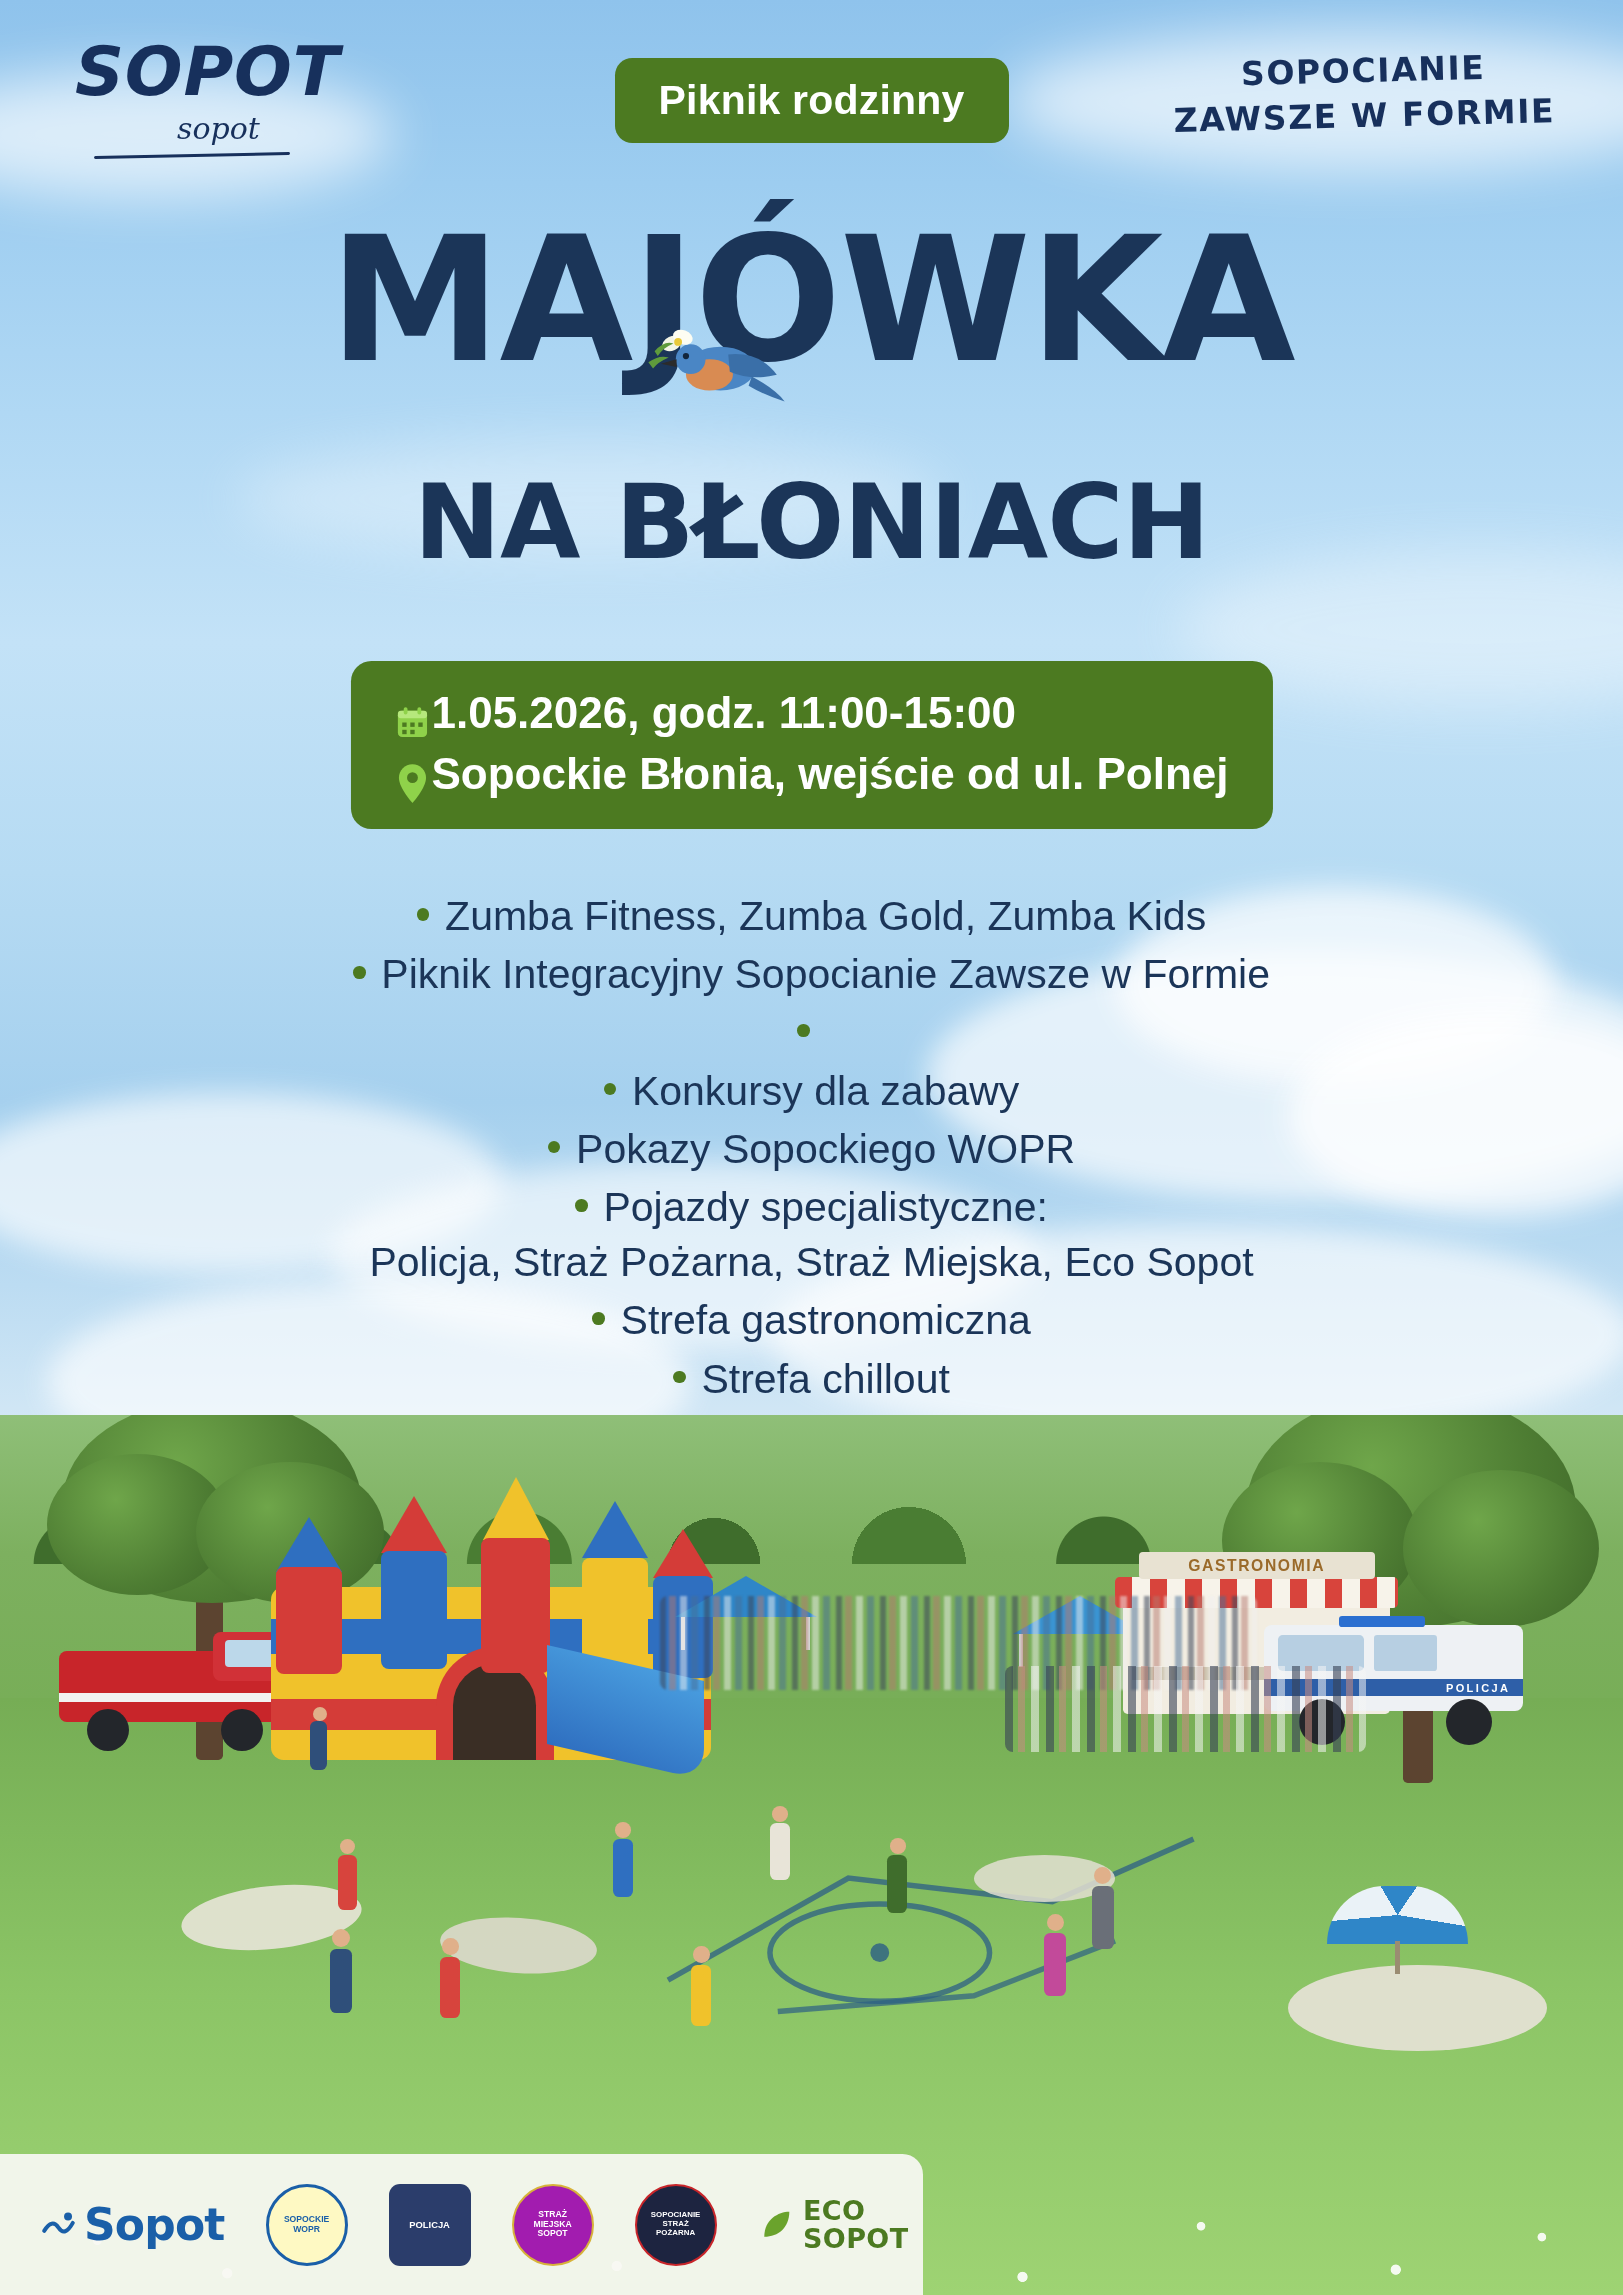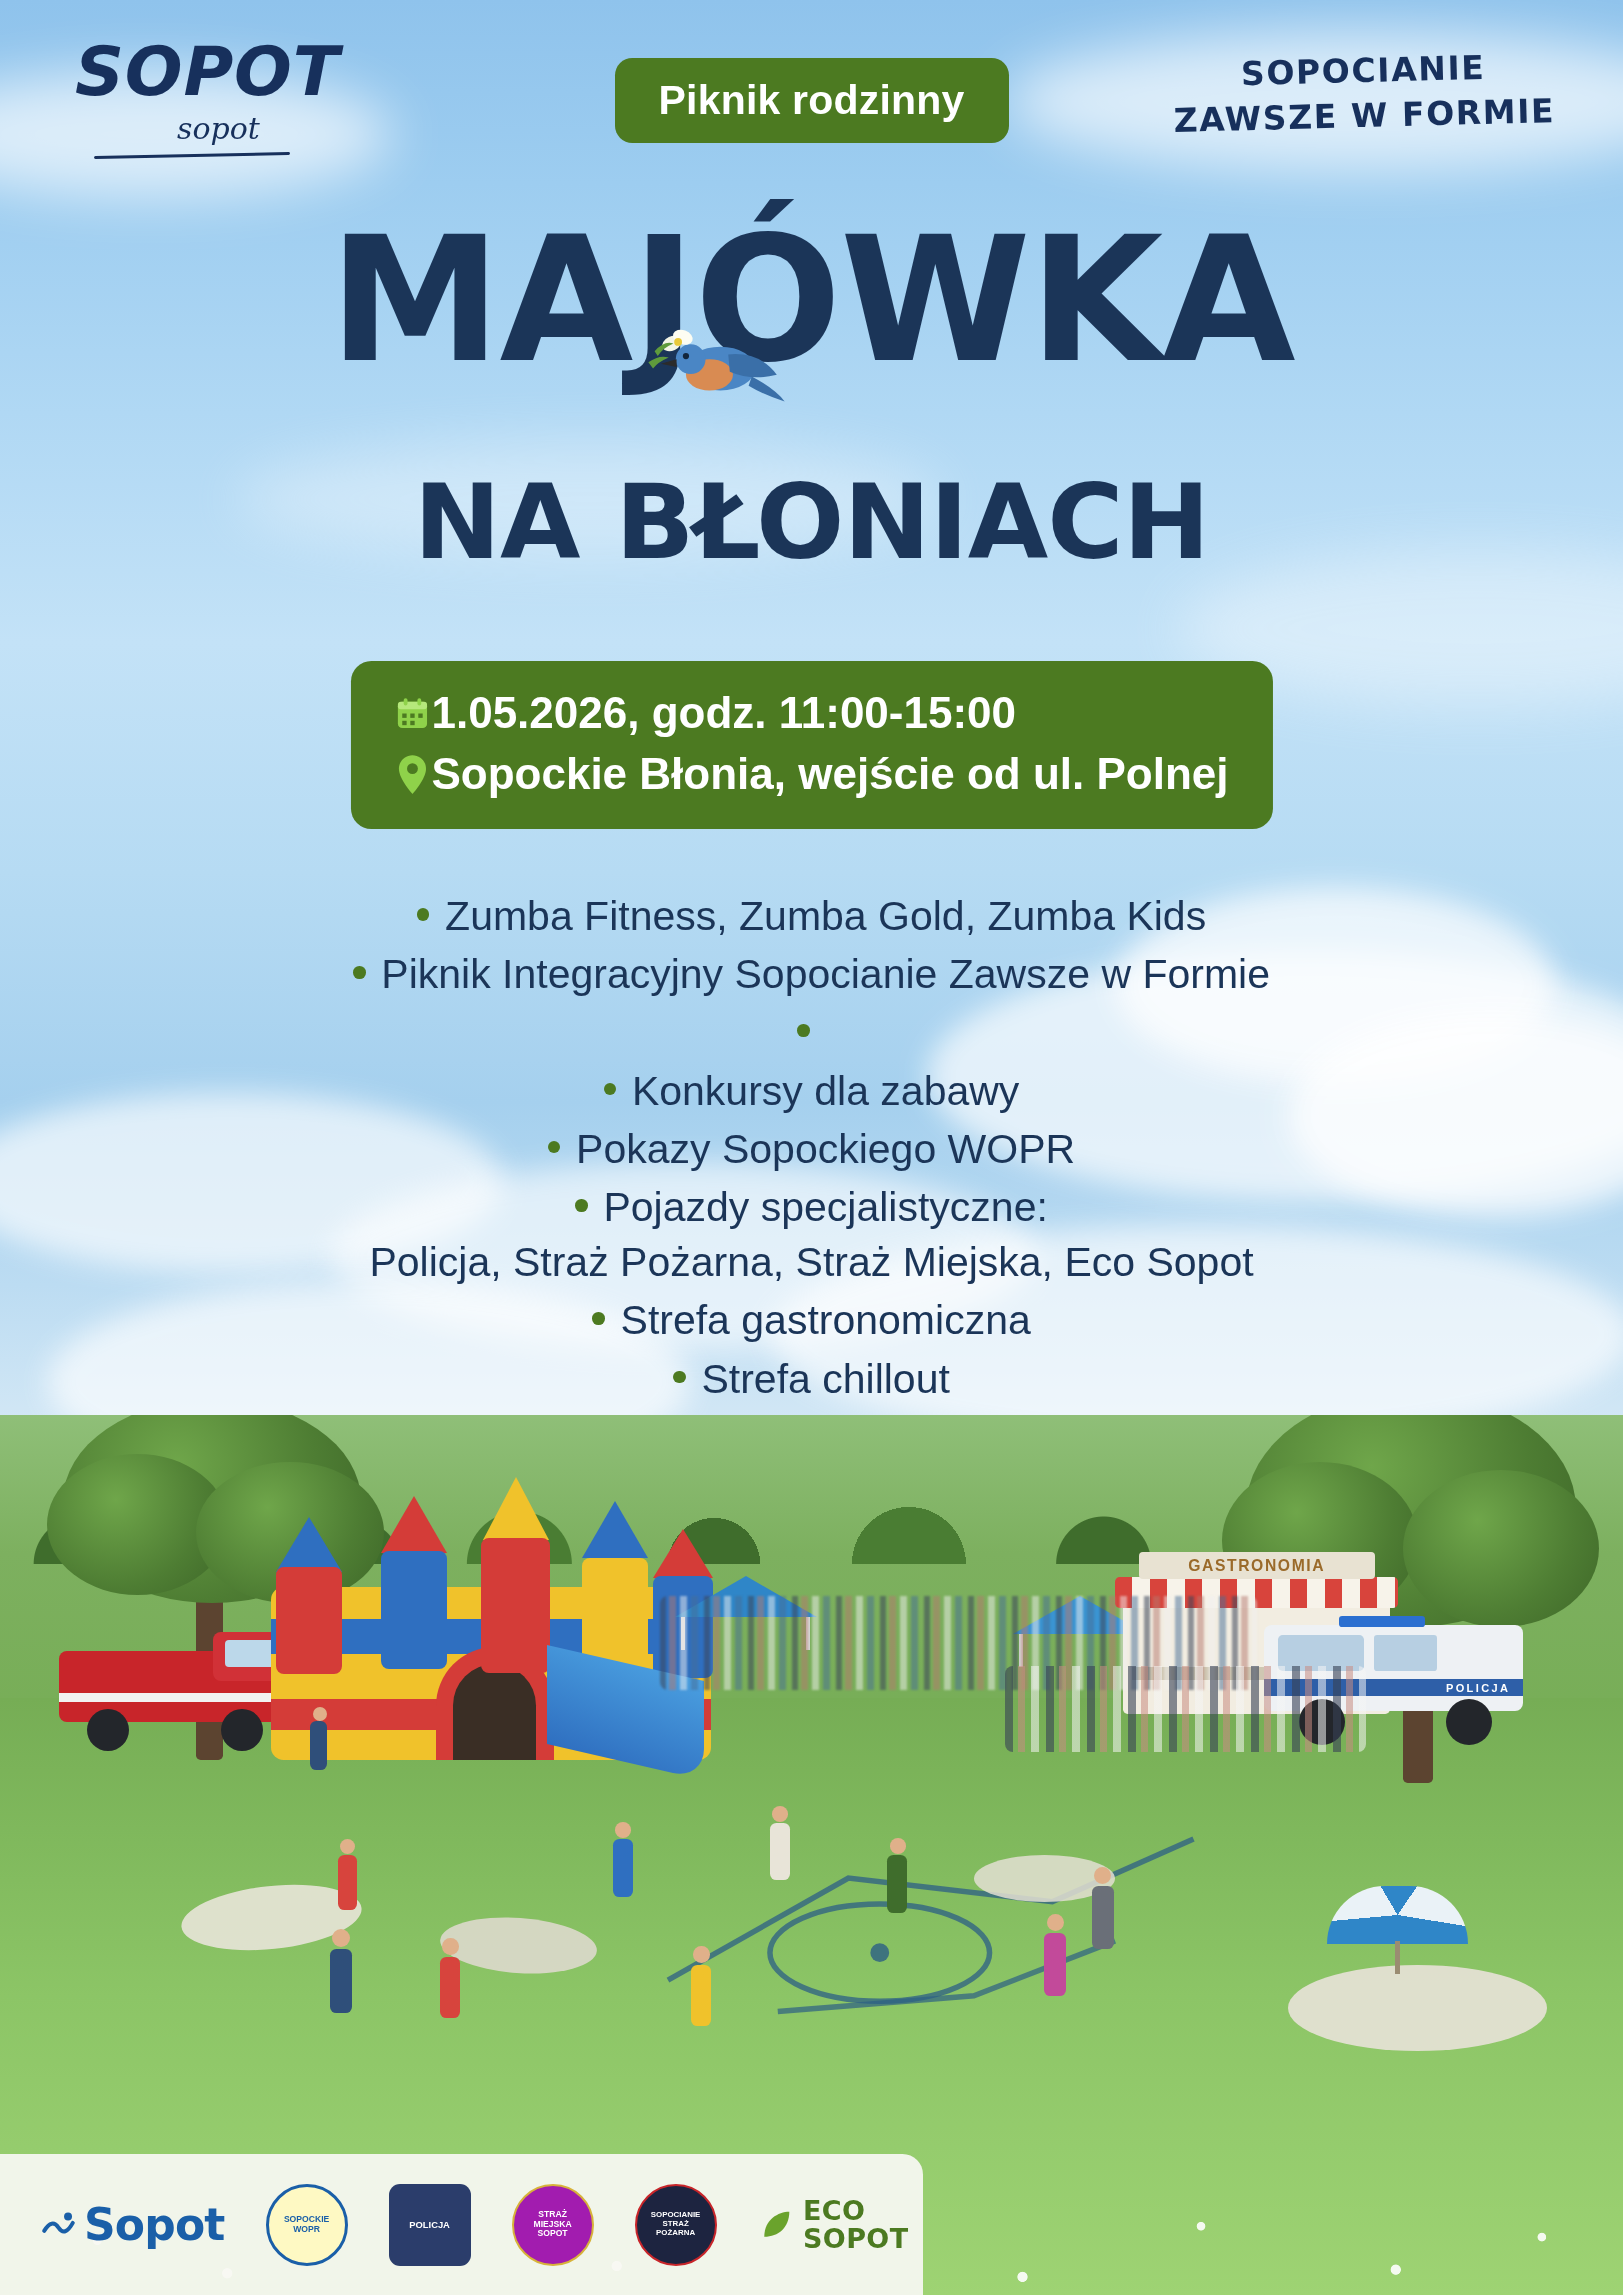--- a/index.html
+++ b/index.html
@@ -141,21 +141,21 @@
     left: 50%;
     transform: translateX(-50%);
     top: 661px;
     background: #4c7a21;
     border-radius: 20.4px;
     padding: 22px 44px 25px 44px;
     color: #ffffff;
   }
   .info-row {
     display: flex;
-    align-items: center;
+    align-items: flex-end;
     gap: 1px;
     font-size: 44px;
     font-weight: bold;
     line-height: 1.38;
     white-space: nowrap;
   }
   .info-ico { width: 36px; height: 42px; flex: 0 0 36px; display: flex; align-items: center; justify-content: center; }
 
   
   .list {

